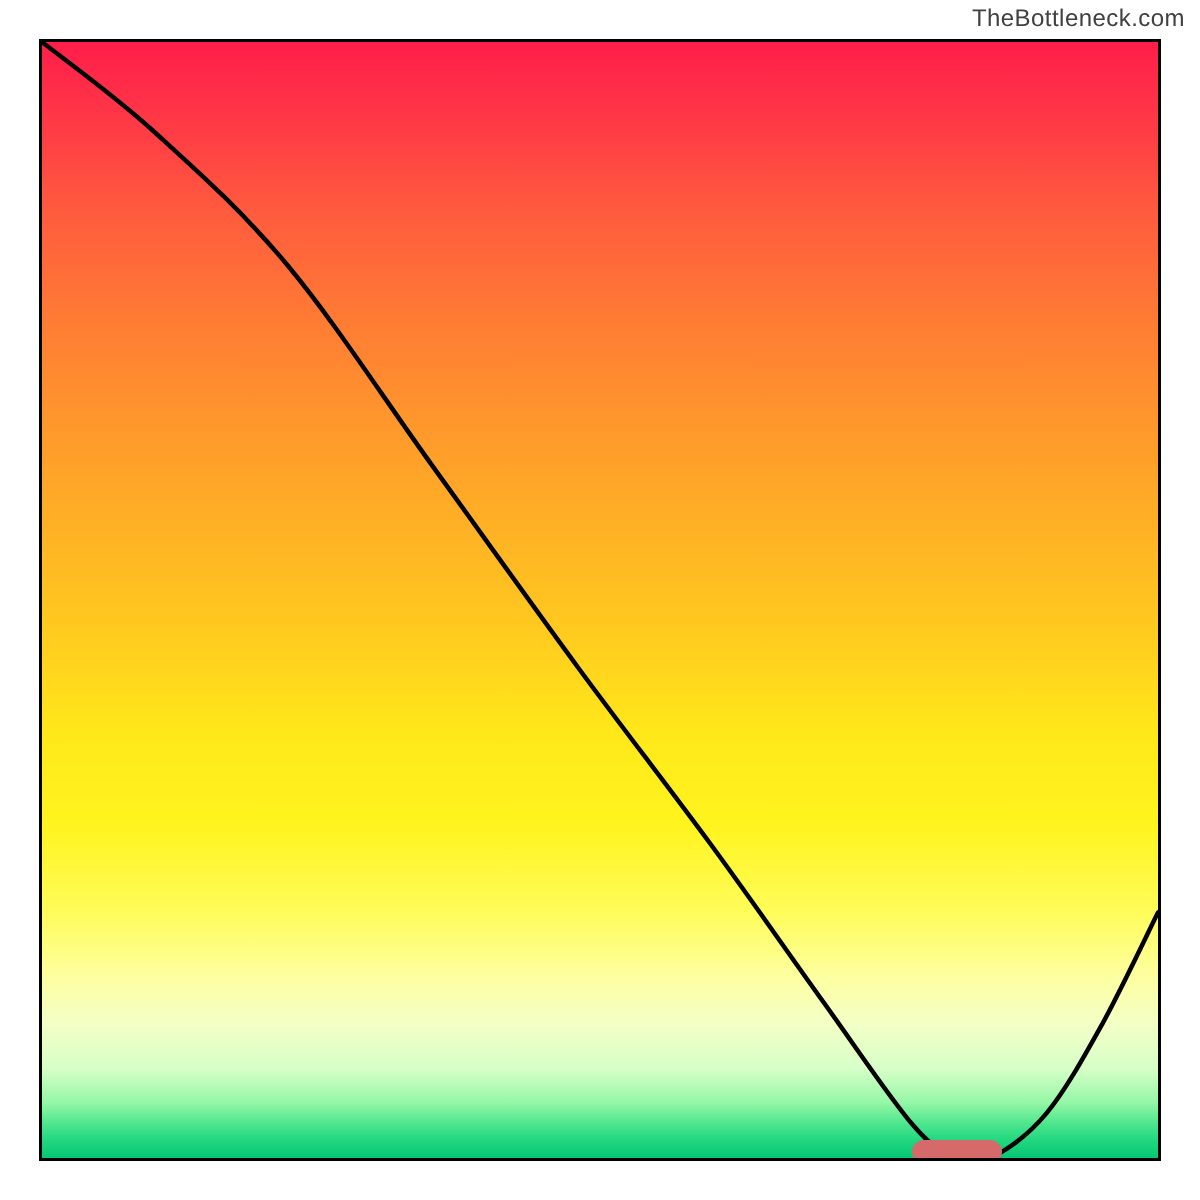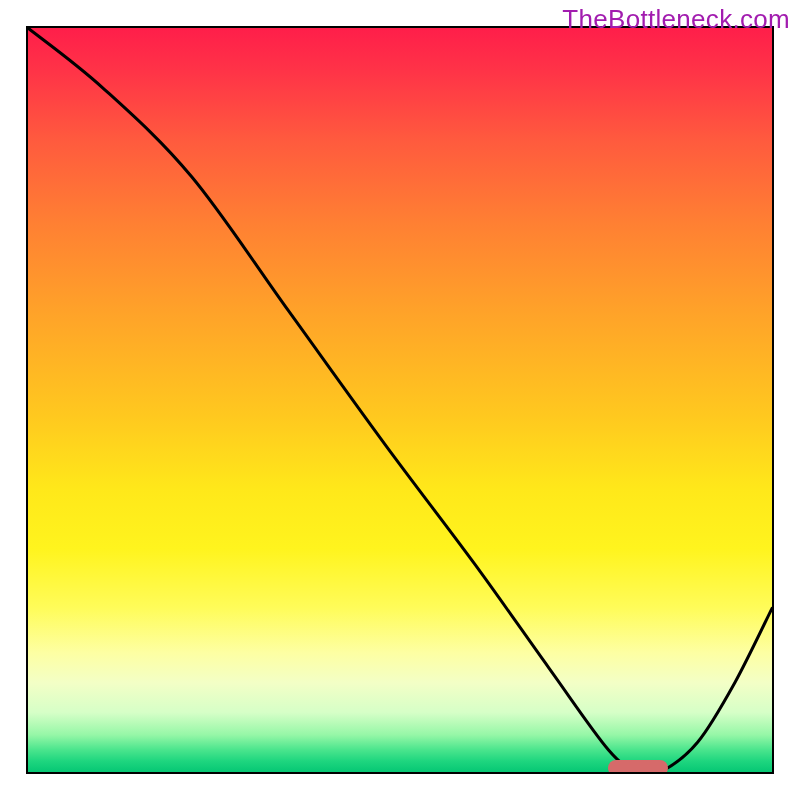--- a/index.html
+++ b/index.html
@@ -8,22 +8,22 @@
     width: 800px;
     height: 800px;
     background: #ffffff;
     font-family: Arial, Helvetica, sans-serif;
     position: relative;
   }
   .watermark {
     position: absolute;
     top: 4px;
     right: 10px;
-    color: #a21caf;
-    font-size: 26px;
+    color: #404040;
+    font-size: 16px;
     font-weight: 500;
     letter-spacing: 0.3px;
     z-index: 10;
   }
   .plot-area {
     position: absolute;
     left: 26px;
     top: 26px;
     width: 748px;
     height: 748px;

